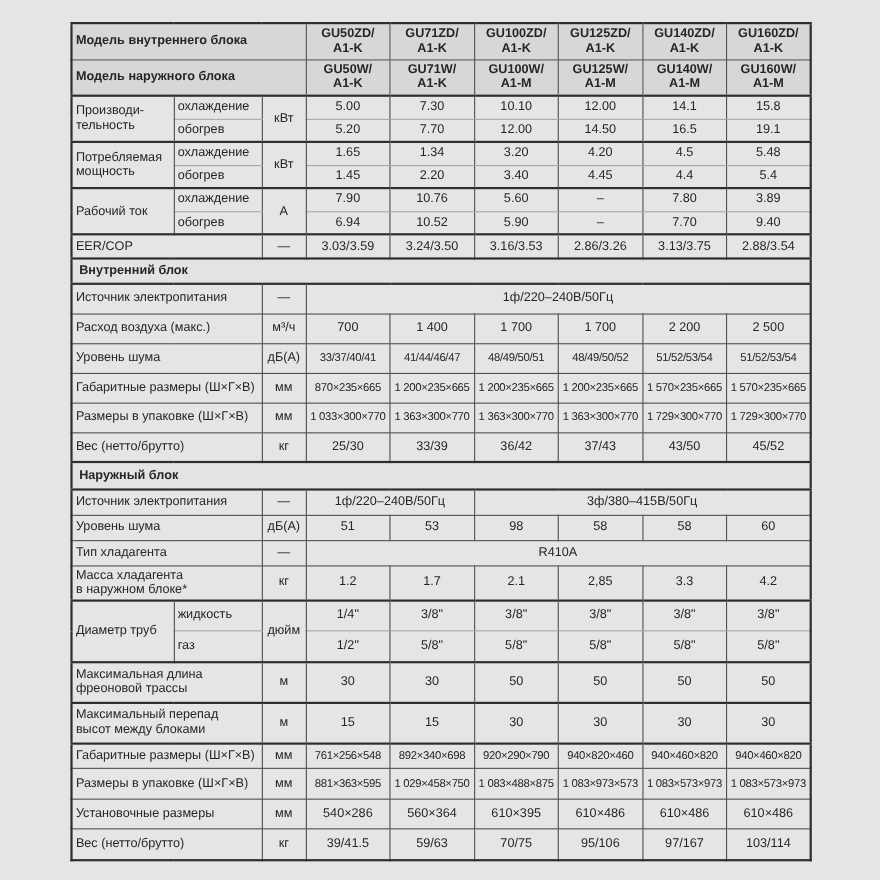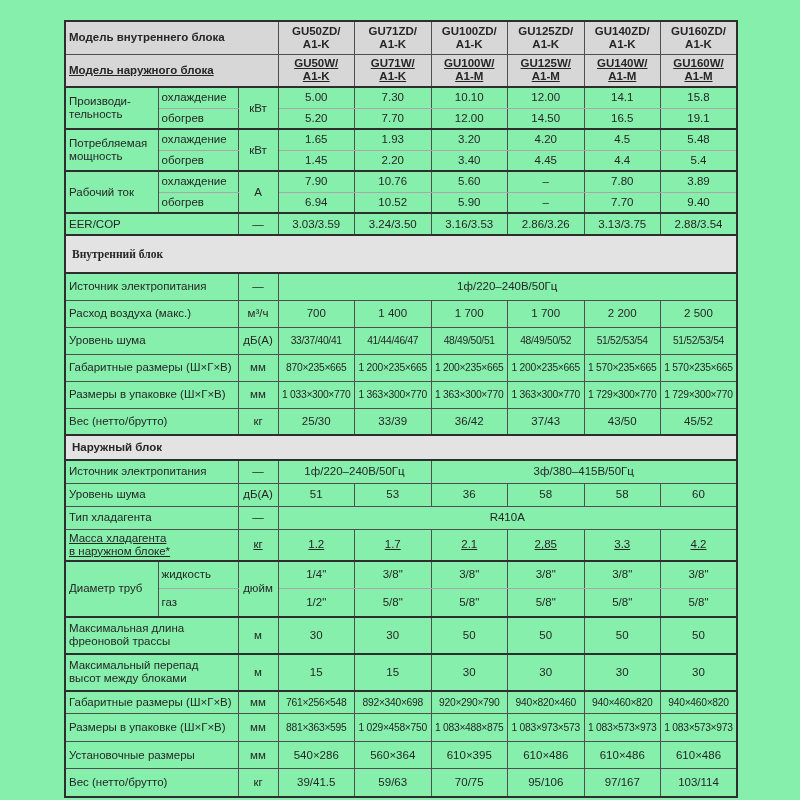--- a/index.html
+++ b/index.html
@@ -7,21 +7,21 @@
     padding: 0;
     background: #ffffff;
     width: 800px;
     height: 800px;
     font-family: "Liberation Sans", sans-serif;
   }
   .page {
     position: relative;
     width: 800px;
     height: 800px;
-    background: #86efac;
+    background: #e5e5e5;
     overflow: hidden;
   }
   .table-wrap {
     position: absolute;
     left: 64px;
     top: 20px;
     width: 672px;
   }
   table.spec {
     border-collapse: collapse;
@@ -102,21 +102,21 @@
       <tbody id="spec-body">
           <tr class="model thick-top" style="height: 33px;">
             <td class="label" colspan="3">Модель внутреннего блока</td>
             <td class="model-val">GU50ZD/<br>A1-K</td>
             <td class="model-val">GU71ZD/<br>A1-K</td>
             <td class="model-val">GU100ZD/<br>A1-K</td>
             <td class="model-val">GU125ZD/<br>A1-K</td>
             <td class="model-val">GU140ZD/<br>A1-K</td>
             <td class="model-val">GU160ZD/<br>A1-K</td>
           </tr>
-          <tr class="model" style="height: 33px; text-decoration: underline;">
+          <tr class="model" style="height: 33px;">
             <td class="label" colspan="3">Модель наружного блока</td>
             <td class="model-val">GU50W/<br>A1-K</td>
             <td class="model-val">GU71W/<br>A1-K</td>
             <td class="model-val">GU100W/<br>A1-M</td>
             <td class="model-val">GU125W/<br>A1-M</td>
             <td class="model-val">GU140W/<br>A1-M</td>
             <td class="model-val">GU160W/<br>A1-M</td>
           </tr>
           <tr class="thick-top light-bottom" style="height: 21px;">
             <td class="label" rowspan="2">Производи-<br>тельность</td>
@@ -136,21 +136,21 @@
             <td class="val">12.00</td>
             <td class="val">14.50</td>
             <td class="val">16.5</td>
             <td class="val">19.1</td>
           </tr>
           <tr class="thick-top light-bottom" style="height: 21px;">
             <td class="label" rowspan="2">Потребляемая<br>мощность</td>
             <td class="sub">охлаждение</td>
             <td class="unit" rowspan="2">кВт</td>
             <td class="val">1.65</td>
-            <td class="val">1.93</td>
+            <td class="val">1.34</td>
             <td class="val">3.20</td>
             <td class="val">4.20</td>
             <td class="val">4.5</td>
             <td class="val">5.48</td>
           </tr>
           <tr style="height: 21px;">
             <td class="sub">обогрев</td>
             <td class="val">1.45</td>
             <td class="val">2.20</td>
             <td class="val">3.40</td>
@@ -181,21 +181,21 @@
           <tr class="thick-top" style="height: 22px;">
             <td class="label" colspan="2">EER/COP</td>
             <td class="unit">—</td>
             <td class="val">3.03/3.59</td>
             <td class="val">3.24/3.50</td>
             <td class="val">3.16/3.53</td>
             <td class="val">2.86/3.26</td>
             <td class="val">3.13/3.75</td>
             <td class="val">2.88/3.54</td>
           </tr>
-          <tr class="section thick-top" style="height: 38px; font-family: Liberation Serif, serif;">
+          <tr class="section thick-top" style="height: 23px;">
             <td colspan="9">Внутренний блок</td>
           </tr>
           <tr class="thick-top" style="height: 27px;">
             <td class="label" colspan="2">Источник электропитания</td>
             <td class="unit">—</td>
             <td class="val" colspan="6">1ф/220–240В/50Гц</td>
           </tr>
           <tr style="height: 27px;">
             <td class="label" colspan="2">Расход воздуха (макс.)</td>
             <td class="unit">м³/ч</td>
@@ -253,31 +253,31 @@
             <td class="label" colspan="2">Источник электропитания</td>
             <td class="unit">—</td>
             <td class="val" colspan="2">1ф/220–240В/50Гц</td>
             <td class="val" colspan="4">3ф/380–415В/50Гц</td>
           </tr>
           <tr style="height: 23px;">
             <td class="label" colspan="2">Уровень шума</td>
             <td class="unit">дБ(А)</td>
             <td class="val">51</td>
             <td class="val">53</td>
-            <td class="val">36</td>
+            <td class="val">98</td>
             <td class="val">58</td>
             <td class="val">58</td>
             <td class="val">60</td>
           </tr>
           <tr style="height: 23px;">
             <td class="label" colspan="2">Тип хладагента</td>
             <td class="unit">—</td>
             <td class="val" colspan="6">R410A</td>
           </tr>
-          <tr style="height: 20px; text-decoration: underline;">
+          <tr style="height: 20px;">
             <td class="label" colspan="2">Масса хладагента<br>в наружном блоке*</td>
             <td class="unit">кг</td>
             <td class="val">1.2</td>
             <td class="val">1.7</td>
             <td class="val">2.1</td>
             <td class="val">2,85</td>
             <td class="val">3.3</td>
             <td class="val">4.2</td>
           </tr>
           <tr class="thick-top light-bottom" style="height: 28px;">

